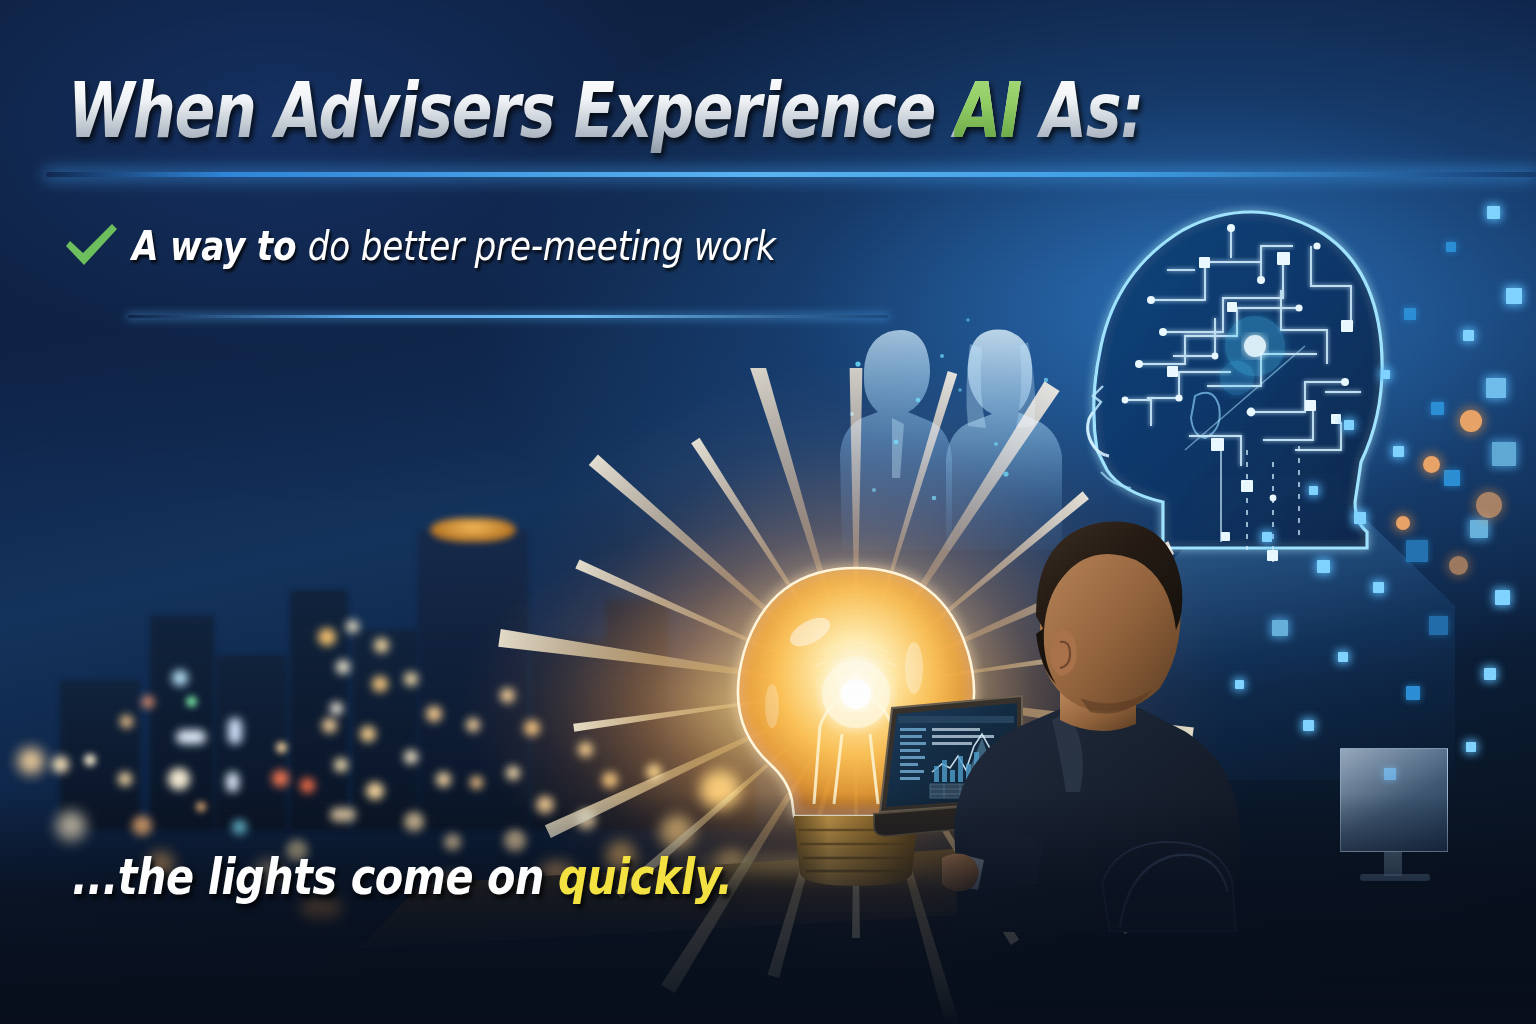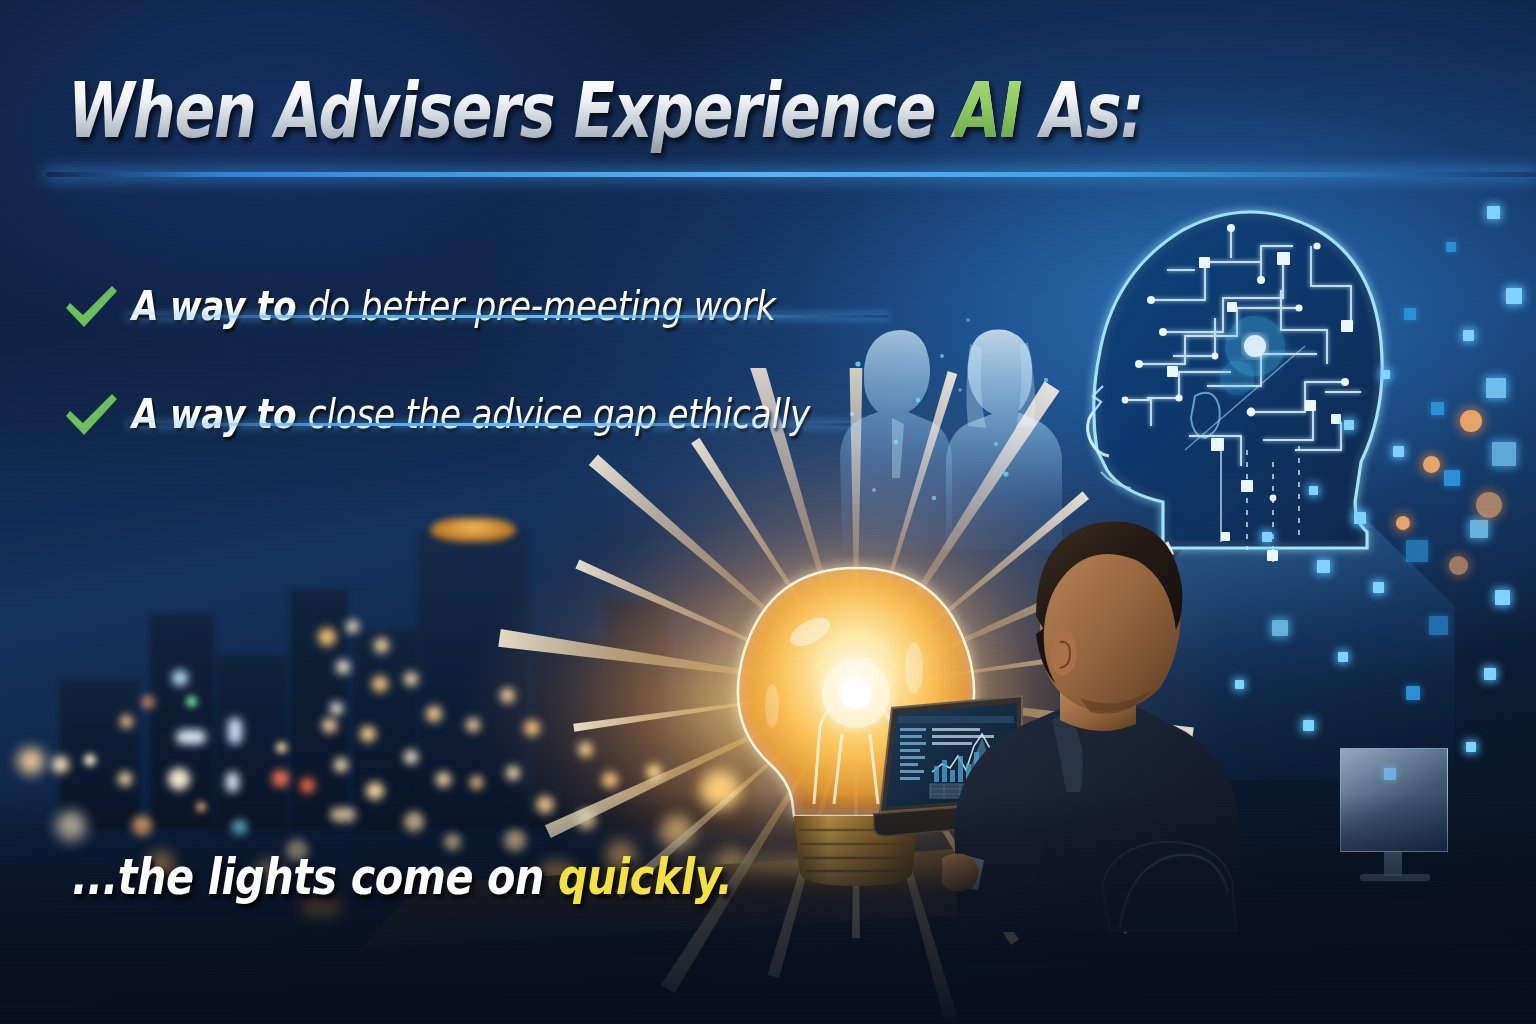--- a/index.html
+++ b/index.html
@@ -81,21 +81,21 @@
     filter:drop-shadow(3px 4px 3px rgba(0,0,0,.75)); }
   .title .ai { display:inline;
     background:linear-gradient(180deg,#a9dd7e 5%,#8fcc62 45%,#5b9a3c 100%);
     -webkit-background-clip:text; background-clip:text; color:transparent; }
 
   .divider { position:absolute; left:46px; top:172px; width:1490px; height:5px;
     background:linear-gradient(90deg, rgba(30,90,170,0) 0%, #2e86d8 12%, #5ab4f2 48%, #3f9ee4 72%, rgba(40,110,190,.25) 96%, rgba(40,110,190,0) 100%);
     box-shadow:0 0 16px 3px rgba(70,165,245,.55); border-radius:3px; }
 
   .bullets { position:absolute; left:62px; top:222px; }
-  .bullet { position:relative; height:108px; display:flex; align-items:flex-end; }
+  .bullet { position:relative; height:108px; display:flex; align-items:flex-start; }
   .check { width:58px; height:46px; flex:0 0 58px; margin-right:12px; position:relative; }
   .btext { white-space:nowrap; font-size:41px; font-style:italic; color:#ffffff;
     font-family:"DejaVu Sans Condensed","Liberation Sans Narrow","Liberation Sans",sans-serif;
     transform:scaleX(.93); transform-origin:left center;
     text-shadow:2px 3px 3px rgba(0,0,0,.8); letter-spacing:-.3px; }
   .btext .lead { font-weight:bold; }
   .btext .rest { font-weight:normal; }
   .bullet .uline { position:absolute; left:66px; bottom:12px; height:3px;
     background:linear-gradient(90deg, rgba(70,150,225,0), #56a8ea 30%, #6fbef5 60%, rgba(70,150,225,0) 100%);
     box-shadow:0 0 9px 2px rgba(80,170,240,.45); border-radius:2px; }
@@ -638,29 +638,20 @@
         <div class="check">
           <svg width="58" height="46" viewBox="0 0 58 46">
             <path d="M4 24 L8 19 L21 31 L50 2 L55 7 L22 43 Z" fill="#6dbf5c"></path>
           </svg>
         </div>
         <div class="btext"><span class="lead">A way to </span><span class="rest">do better pre-meeting work</span></div>
         <div class="uline" style="width:760px;"></div>
       </div>
 
 
-      <div class="bullet">
-        <div class="check">
-          <svg width="58" height="46" viewBox="0 0 58 46">
-            <path d="M4 24 L8 19 L21 31 L50 2 L55 7 L22 43 Z" fill="#6dbf5c"></path>
-          </svg>
-        </div>
-        <div class="btext"><span class="lead">A way to </span><span class="rest">close the advice gap ethically</span></div>
-        <div class="uline" style="width:730px;"></div>
-      </div>
 
     </div>
 
     <div class="tagline"><span>...the lights come on </span><span class="hl">quickly.</span></div>
 
   </div>
 
   <div class="grain"></div>
 </div>
 

